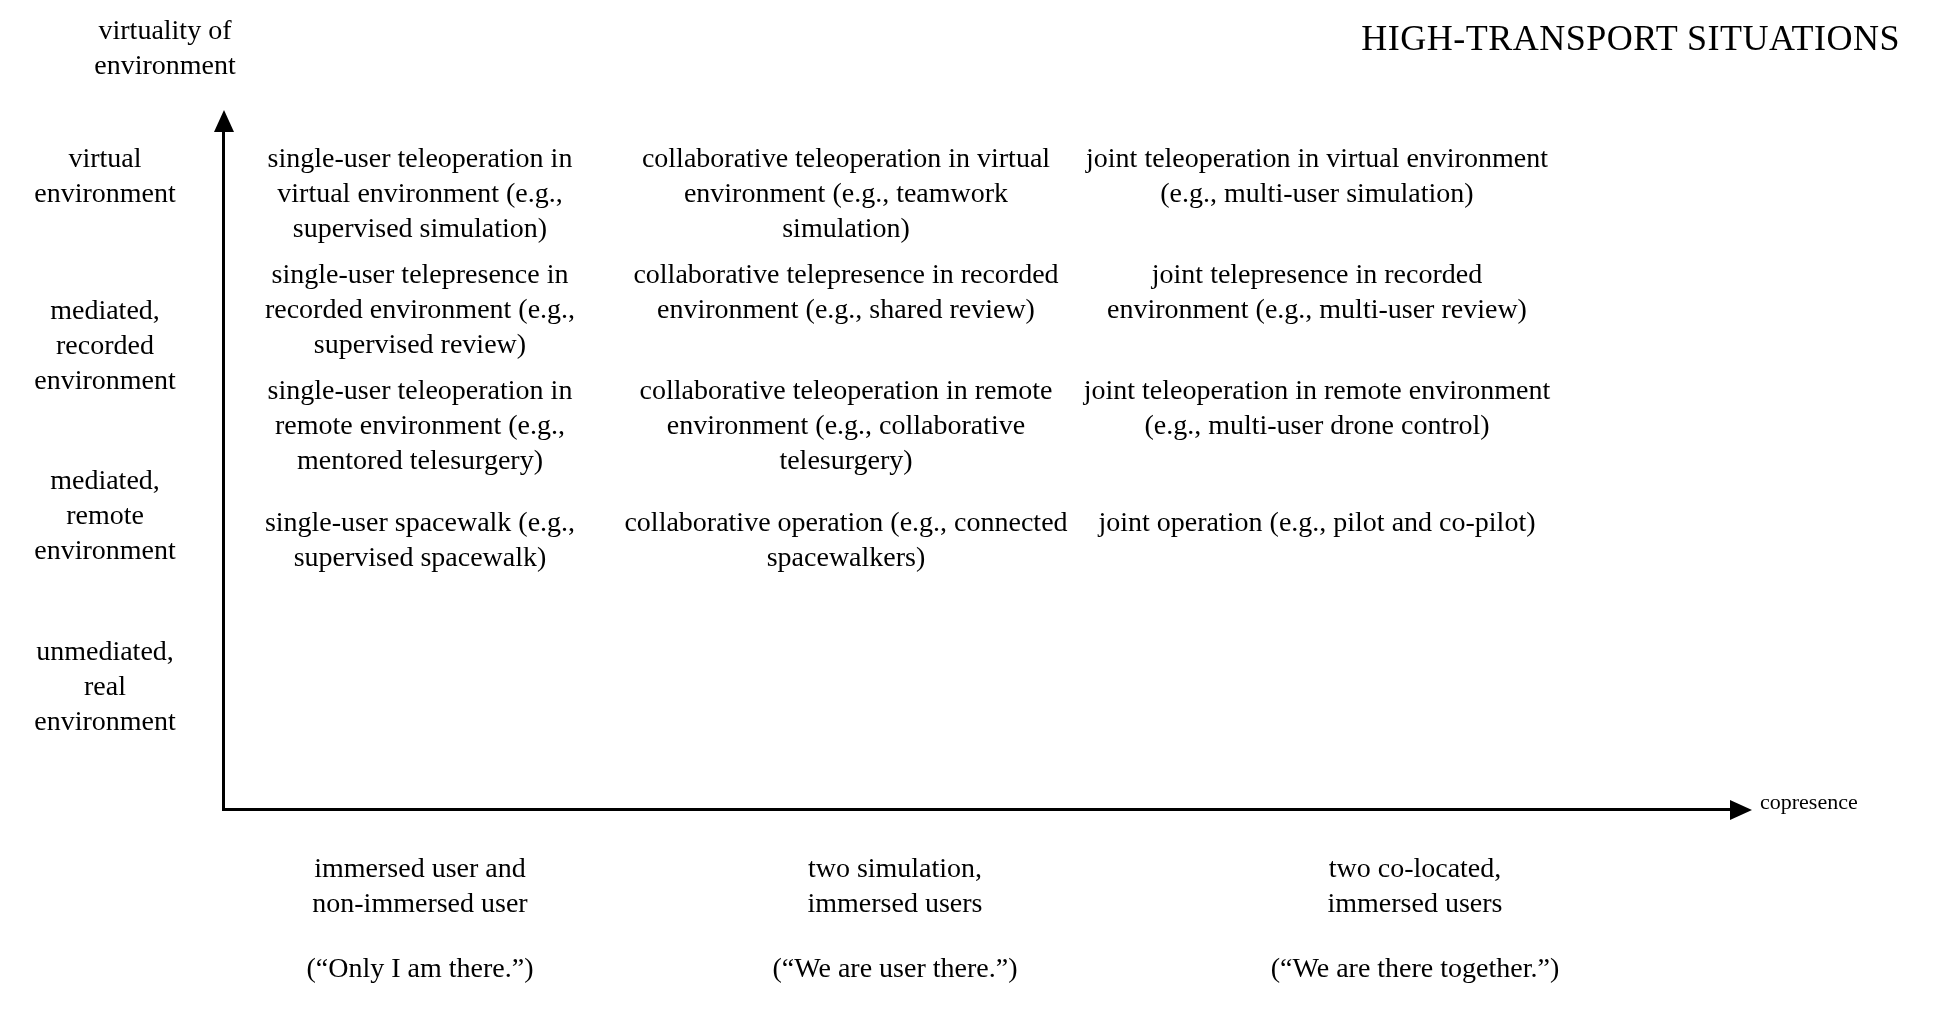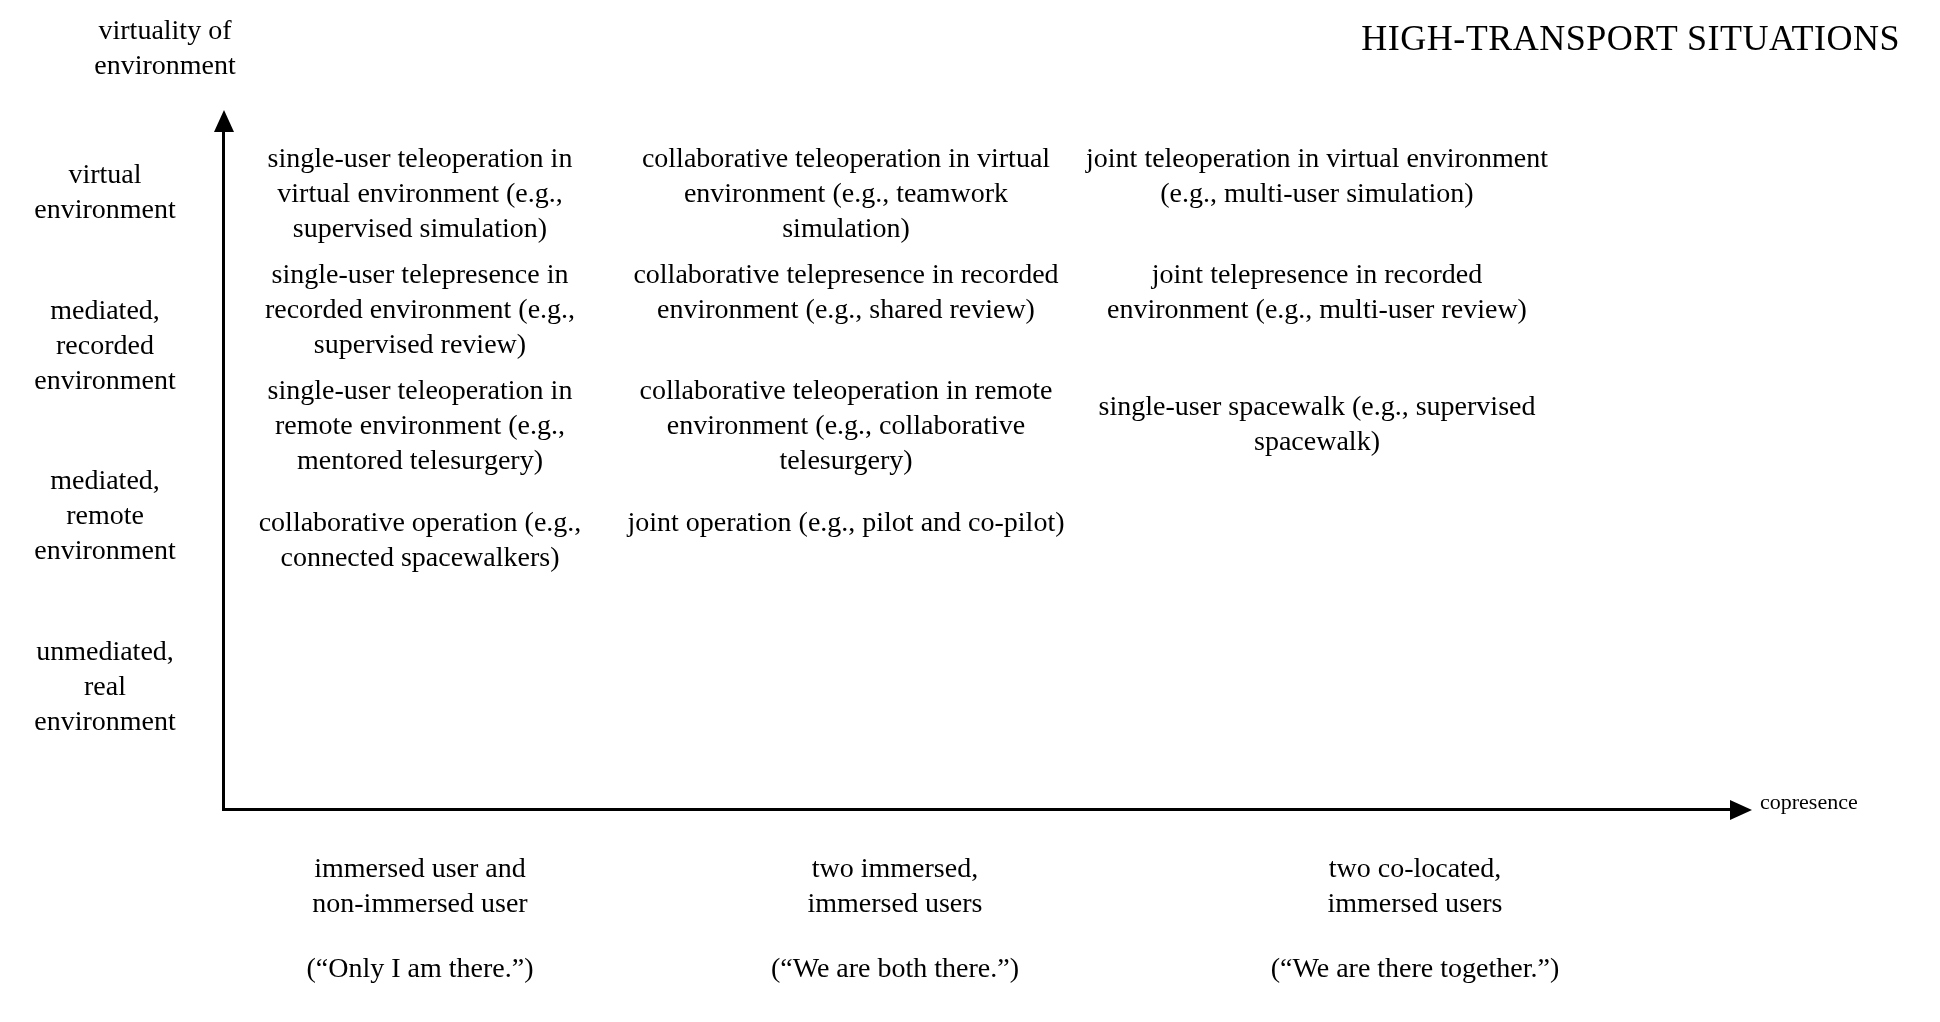--- a/index.html
+++ b/index.html
@@ -77,21 +77,21 @@
     border-left: 22px solid #000;
   }
 
   
   .row-label {
     position: absolute;
     left: 0;
     width: 210px;
     text-align: center;
   }
-  .row-label.r0 { top: 156px; }
+  .row-label.r0 { top: 140px; }
   .row-label.r1 { top: 292px; }
   .row-label.r2 { top: 462px; }
   .row-label.r3 { top: 633px; }
 
   
   .matrix {
     position: absolute;
     left: 230px;
     top: 140px;
     width: 1500px;
@@ -194,20 +194,25 @@
     <div class="mcell">
       <span class="line">single-user teleoperation</span>
       <span class="line">in remote environment</span>
       <span class="line">(e.g., mentored telesurgery)</span>
     </div>
     <div class="mcell">
       <span class="line">collaborative teleoperation</span>
       <span class="line">in remote environment</span>
       <span class="line">(e.g., collaborative telesurgery)</span>
     </div>
+    <div class="mcell">
+      <span class="line">joint teleoperation</span>
+      <span class="line">in remote environment</span>
+      <span class="line">(e.g., multi-user drone control)</span>
+    </div>
 
     <div class="mcell short">
       <span class="line">single-user spacewalk</span>
       <span class="line">(e.g., supervised spacewalk)</span>
     </div>
     <div class="mcell short">
       <span class="line">collaborative operation</span>
       <span class="line">(e.g., connected spacewalkers)</span>
     </div>
     <div class="mcell short">
@@ -217,23 +222,23 @@
 
   </div>
 
   <div class="xlabels">
     <div class="xcell">
       <span>immersed user and</span><br>
       <span>non-immersed user</span>
       <div class="xsubrow">(“Only I am there.”)</div>
     </div>
     <div class="xcell">
-      <span>two immersed,</span><br>
+      <span>two simulation,</span><br>
       <span>immersed users</span>
-      <div class="xsubrow">(“We are both there.”)</div>
+      <div class="xsubrow">(“We are user there.”)</div>
     </div>
     <div class="xcell">
       <span>two co-located,</span><br>
       <span>immersed users</span>
       <div class="xsubrow">(“We are there together.”)</div>
     </div>
   </div>
 
 </div>
 

